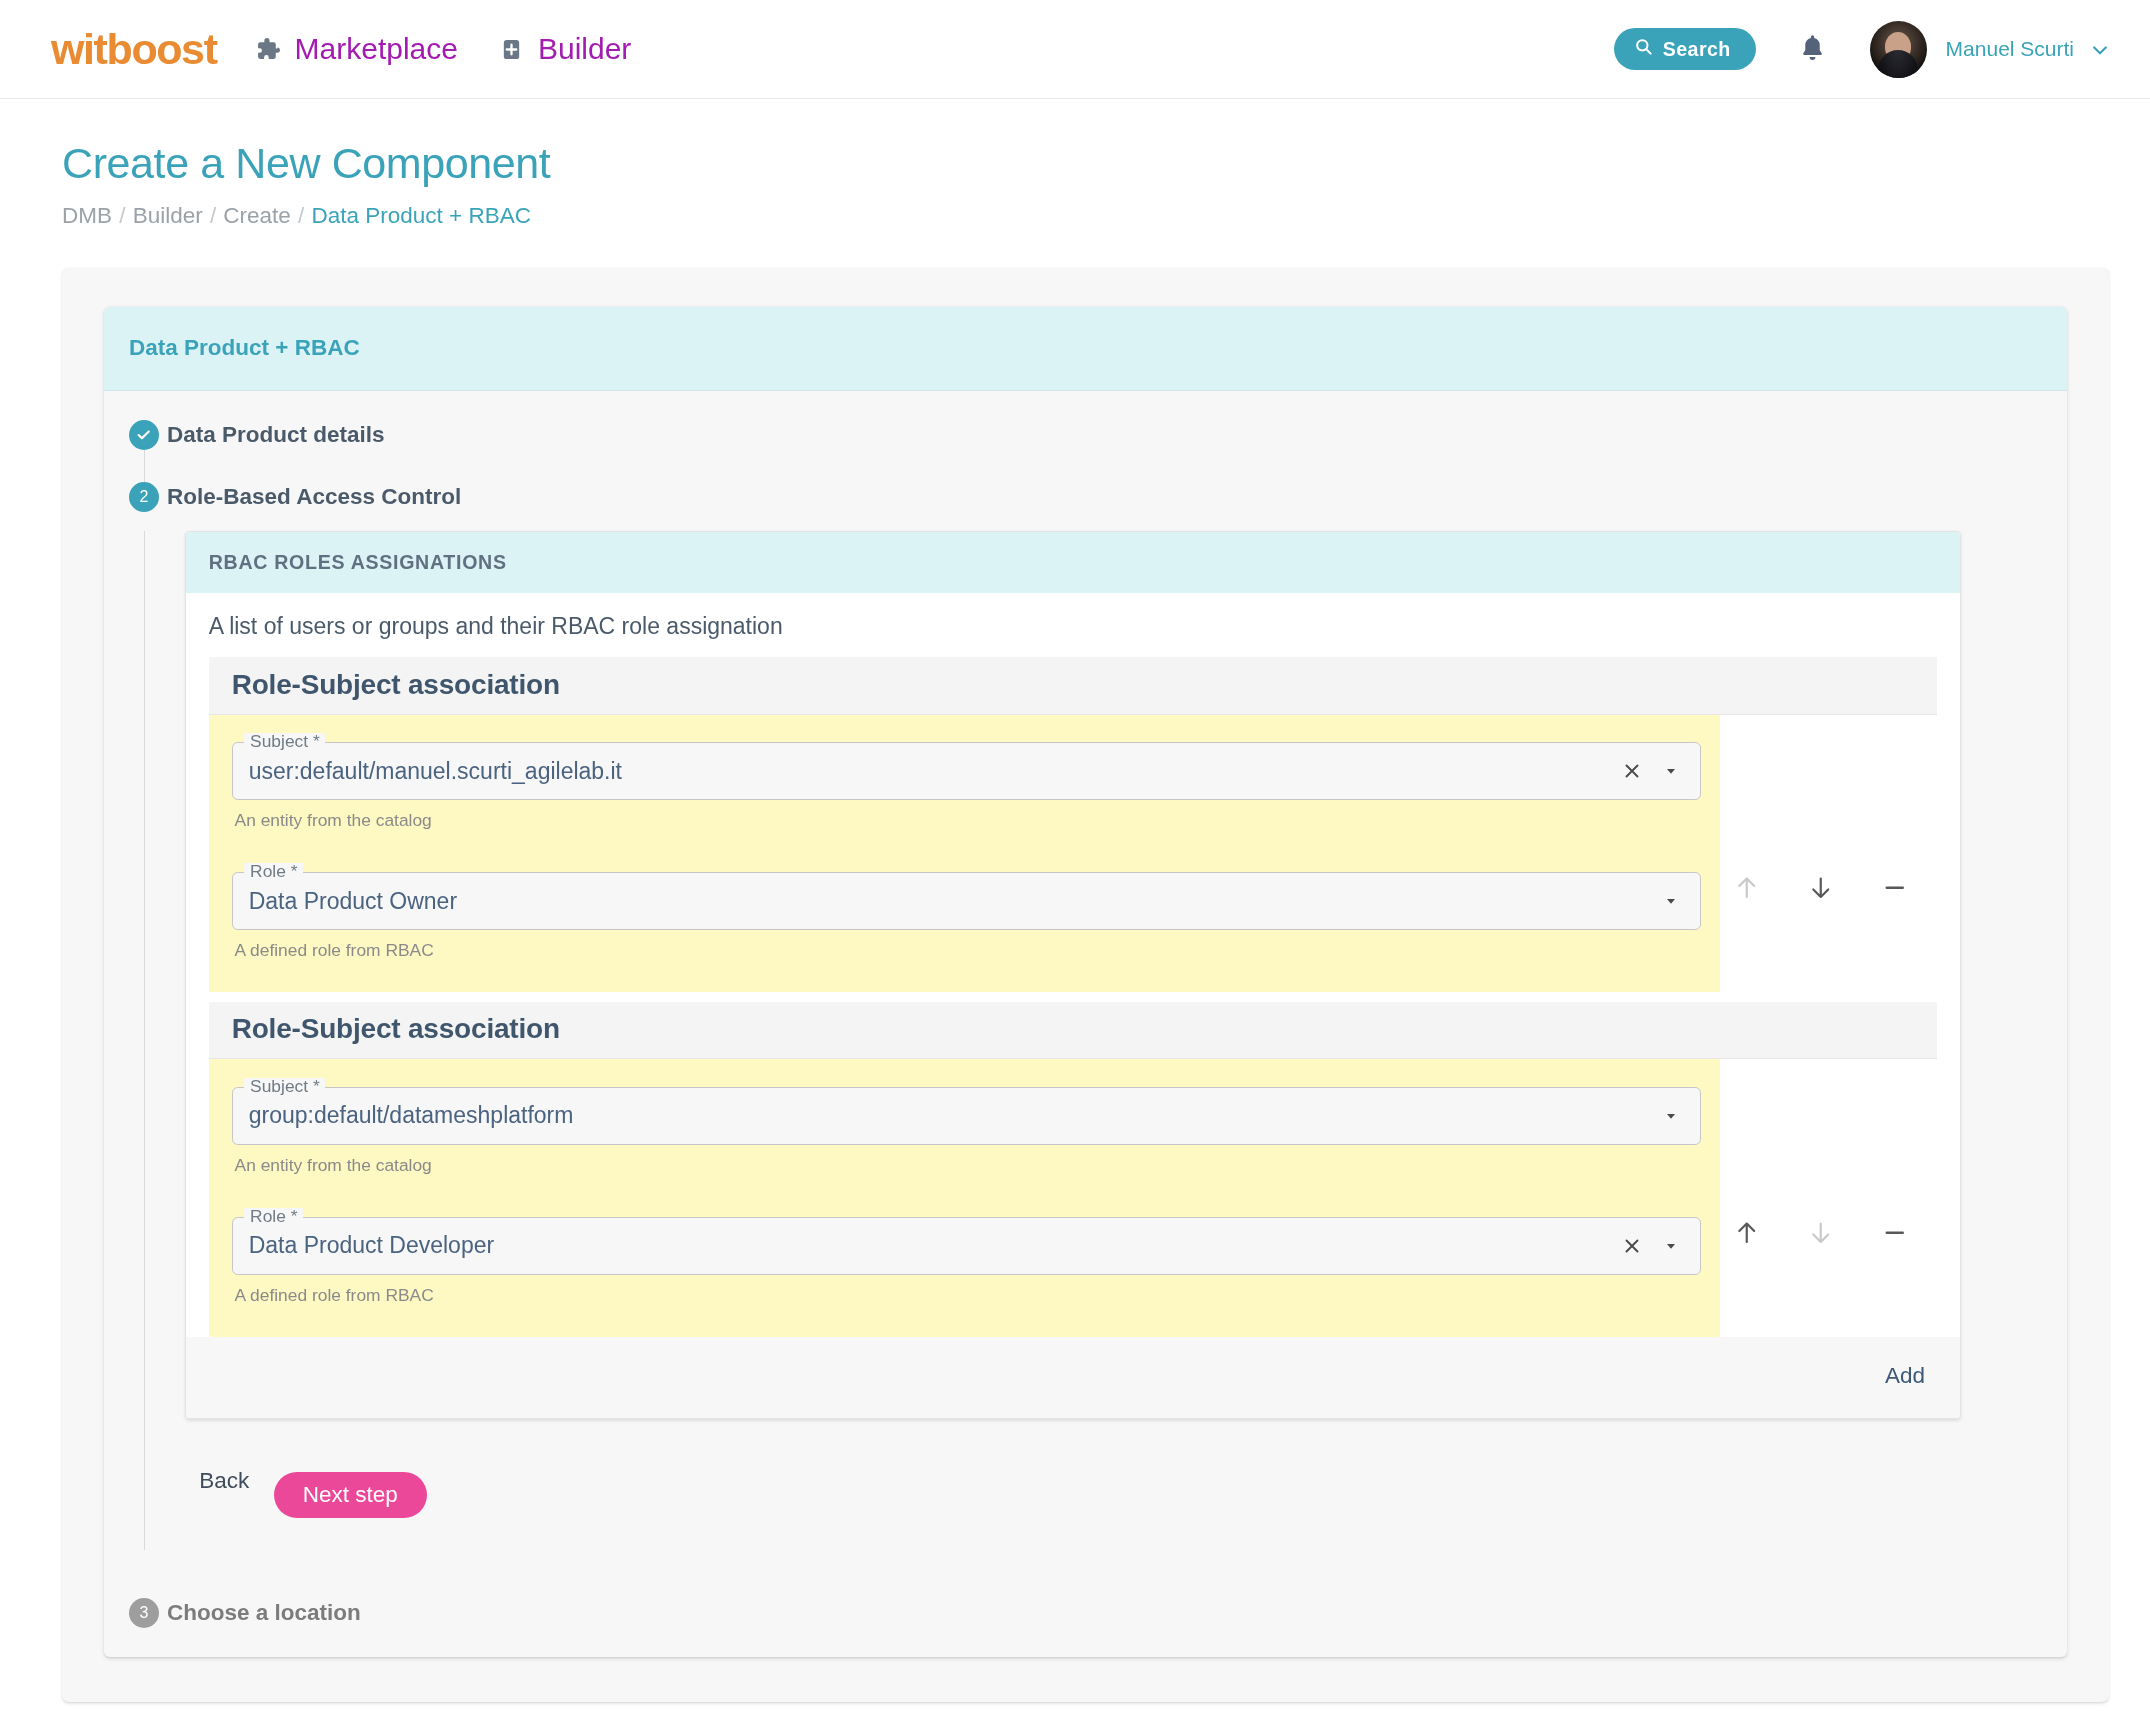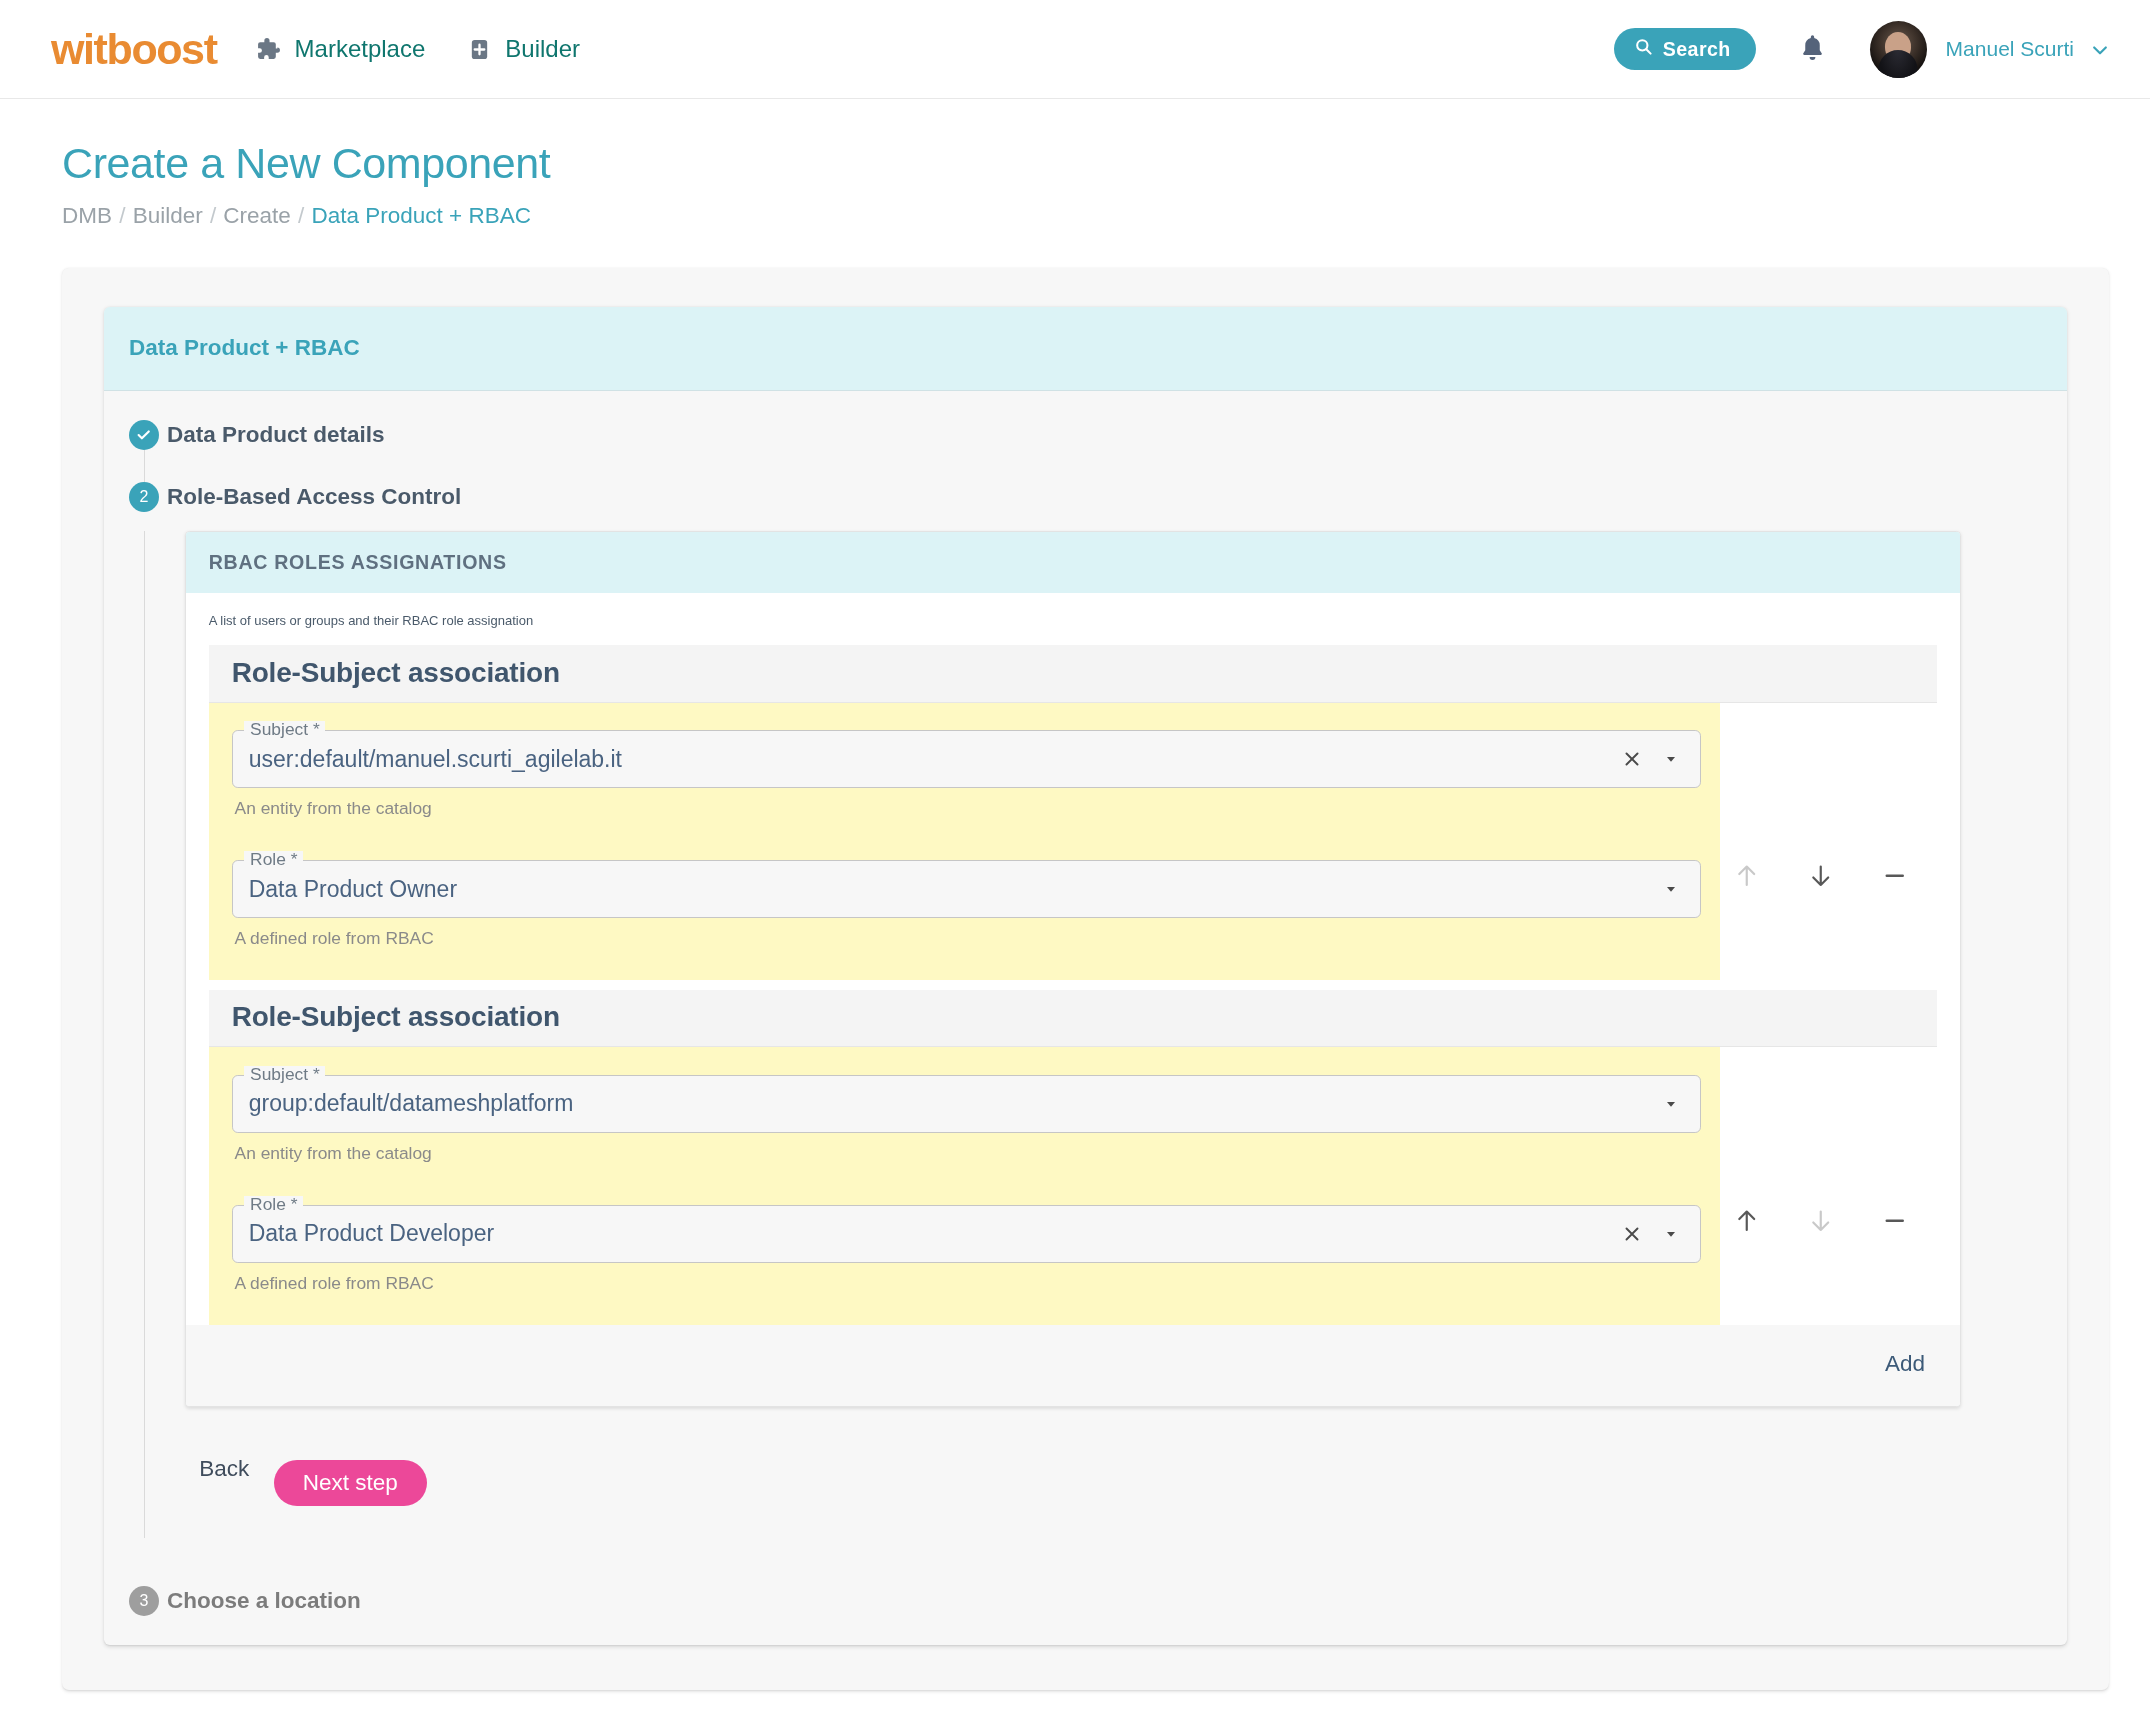--- a/index.html
+++ b/index.html
@@ -28,22 +28,22 @@
     letter-spacing: -1.4px;
     line-height: 1;
     margin-right: 39px;
     white-space: nowrap;
   }
   .navitem {
     display: flex;
     align-items: center;
     gap: 13px;
     margin-right: 41px;
-    color: #0f766e;
-    font-size: 24px;
+    color: #a21caf;
+    font-size: 30px;
     white-space: nowrap;
   }
   .nav-ico { width: 26px; height: 26px; display:inline-flex; align-items:center; justify-content:center; }
   .spacer { flex: 1 1 auto; }
 
   .search-pill {
     display: inline-flex;
     align-items: center;
     gap: 10px;
     background: #3aa3b9;
@@ -151,21 +151,21 @@
   }
   .rbac-head {
     background: #dcf3f6;
     padding: 19px 23px;
   }
   .rbac-head-text {
     font-size: 19.6px; font-weight: 700; color: #5f7080;
     letter-spacing: 0.7px;
   }
   .rbac-desc {
-    font-size: 13px; color: #4a5a6a;
+    font-size: 23px; color: #4a5a6a;
     padding: 20px 23px 7.2px 23px;
   }
 
   .assoc-block { }
   .assoc-title-bar {
     background: #f4f4f4;
     border-bottom: 0.7px solid #e6e6e6;
     padding: 11.6px 23px 13px 23px;
     margin: 10px 23px 0 23px;
   }

